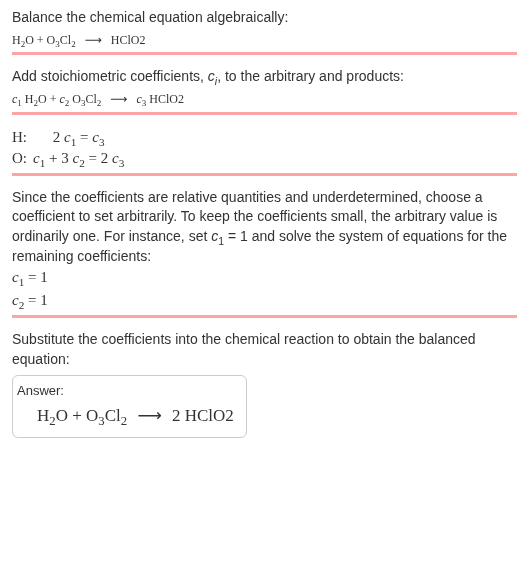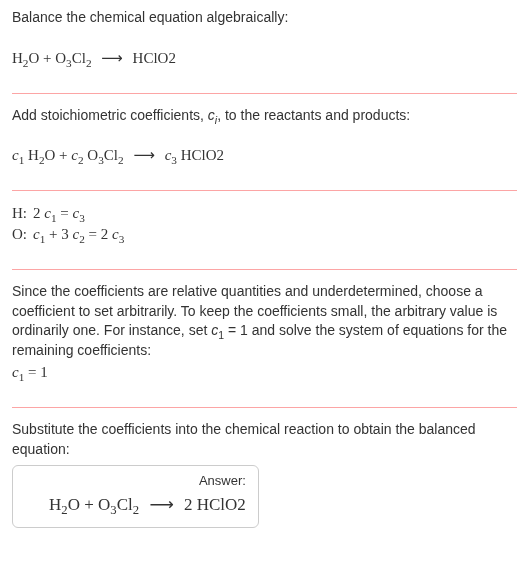--- a/index.html
+++ b/index.html
@@ -6,35 +6,35 @@
       font-family: -apple-system, BlinkMacSystemFont, "Segoe UI", Arial, sans-serif;
       font-size: 14px;
       color: #333;
       margin: 0;
       padding: 8px 12px;
       background: #fff;
       width: 505px;
       line-height: 1.4;
     }
     .section {
-      border-bottom: 1px solid #fca5a5;
-      padding-bottom: 24px;
+      border-bottom: 3px solid #fca5a5;
+      padding-bottom: 4px;
       margin-bottom: 12px;
     }
     .section:last-of-type {
       border-bottom: none;
     }
     .prompt {
       font-size: 14px;
       color: #333;
     }
     .equation {
       font-family: Georgia, serif;
-      font-size: 15px;
-      margin-top: 20px;
+      font-size: 12px;
+      margin-top: 4px;
     }
     .arrow {
       display: inline-block;
       margin: 0 6px;
     }
     .italic {
       font-style: italic;
     }
     .sub {
       font-size: 0.75em;
@@ -43,37 +43,37 @@
     }
     .coeffs-table {
       border-collapse: collapse;
       margin-top: 2px;
     }
     .coeffs-table td {
       padding: 0 4px 0 0;
       font-family: Georgia, serif;
       font-size: 15px;
       vertical-align: baseline;
+      text-align: center;
     }
     .coeffs-table td.label {
       text-align: right;
       padding-right: 6px;
     }
     .result-list {
       font-family: Georgia, serif;
       font-size: 15px;
       line-height: 1.5;
     }
     .answer-box {
       border: 1px solid #ccc;
       border-radius: 6px;
-      padding: 6px 12px 10px 16px;
+      padding: 6px 12px 10px 4px;
       display: inline-block;
       min-width: 210px;
-      text-align: right;
     }
     .answer-label {
       font-size: 13px;
       color: #333;
       margin-bottom: 3px;
     }
     .answer-eq {
       font-family: Georgia, serif;
       font-size: 17px;
       padding-left: 20px;
@@ -86,21 +86,21 @@
   <div class="prompt">Balance the chemical equation algebraically:</div>
   <div class="equation">
     <span>H</span><span class="sub">2</span><span>O + O</span><span class="sub">3</span><span>Cl</span><span class="sub">2</span>
     <span class="arrow">⟶</span>
     <span>HClO2</span>
   </div>
 </div>
 
 <div class="section">
   <div class="prompt">
-    <span>Add stoichiometric coefficients, </span><span class="italic">c</span><span class="italic sub">i</span><span>, to the reactants and products:</span>
+    <span>Add stoichiometric coefficients, </span><span class="italic">c</span><span class="italic sub">i</span><span>, to the arbitrary and products:</span>
   </div>
   <div class="equation">
     <span class="italic">c</span><span class="sub">1</span><span> H</span><span class="sub">2</span><span>O + </span><span class="italic">c</span><span class="sub">2</span><span> O</span><span class="sub">3</span><span>Cl</span><span class="sub">2</span>
     <span class="arrow">⟶</span>
     <span class="italic">c</span><span class="sub">3</span><span> HClO2</span>
   </div>
 </div>
 
 <div class="section">
   <table class="coeffs-table">
@@ -120,20 +120,21 @@
   </tbody>
     </table>
 </div>
 
 <div class="section">
   <div class="prompt">
     <span>Since the coefficients are relative quantities and underdetermined, choose a coefficient to set arbitrarily. To keep the coefficients small, the arbitrary value is ordinarily one. For instance, set </span><span class="italic">c</span><span class="sub">1</span><span> = 1 and solve the system of equations for the remaining coefficients:</span>
   </div>
   <div class="result-list">
     <div><span class="italic">c</span><span class="sub">1</span><span> = 1</span></div>
+    <div><span class="italic">c</span><span class="sub">2</span><span> = 1</span></div>
   </div>
 </div>
 
 <div>
   <div class="prompt">Substitute the coefficients into the chemical reaction to obtain the balanced equation:</div>
   <div style="height:6px"></div>
   <div class="answer-box">
     <div class="answer-label">Answer:</div>
     <div class="answer-eq">
       <span>H</span><span class="sub">2</span><span>O + O</span><span class="sub">3</span><span>Cl</span><span class="sub">2</span>

